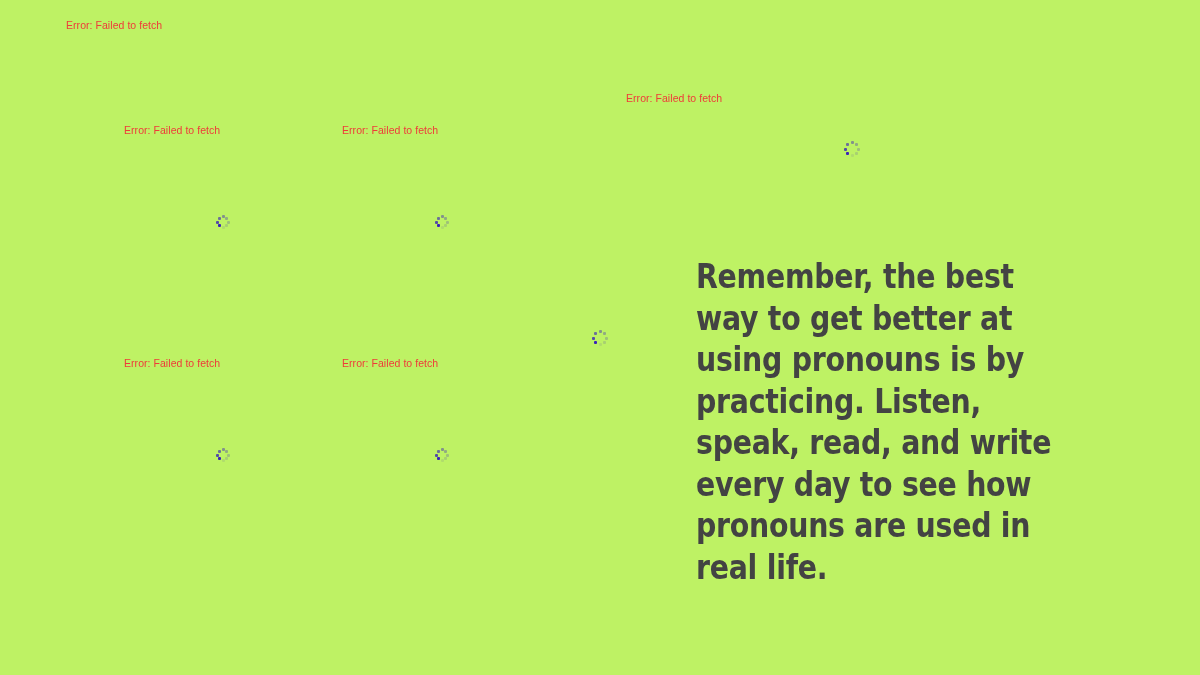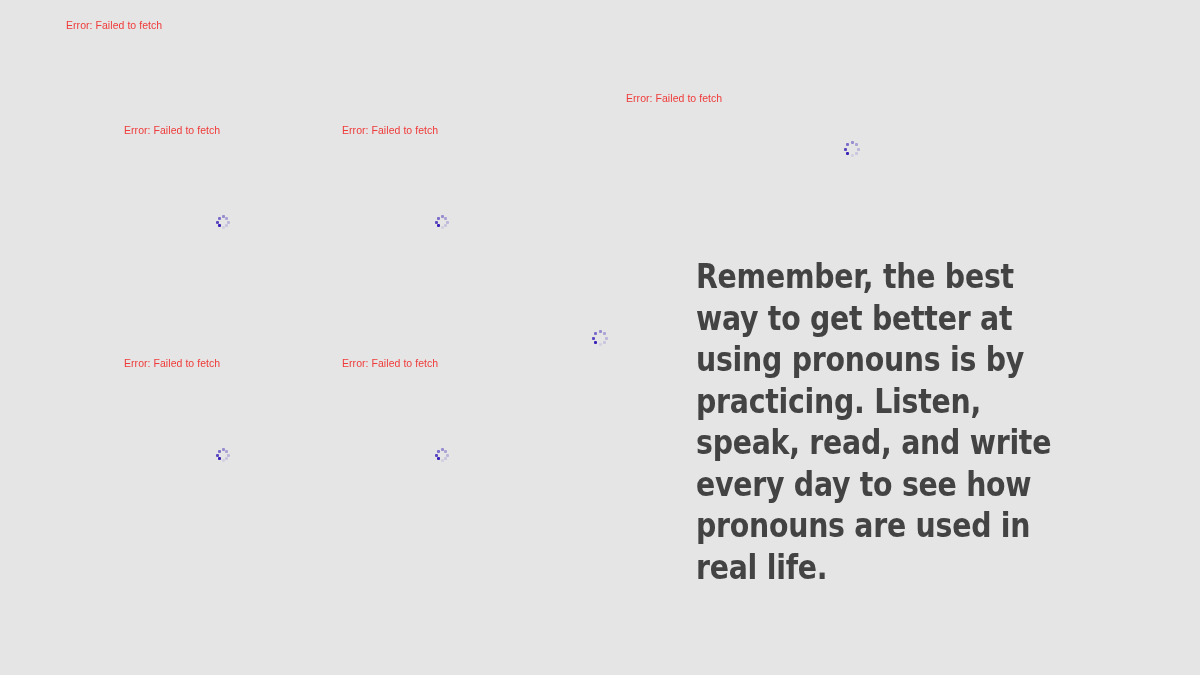--- a/index.html
+++ b/index.html
@@ -13,21 +13,21 @@
     height: 675px;
     position: relative;
     overflow: hidden;
     font-family: "Liberation Sans", sans-serif;
     -webkit-font-smoothing: antialiased;
   }
 
   #page-root {
     position: absolute;
     inset: 0;
-    background: #e5e5e5;
+    background: #bef264;
   }
 
   
   .error-msg {
     position: absolute;
     color: #ef3b39;
     font-family: "Liberation Sans", sans-serif;
     font-size: 10.5px;
     font-weight: 400;
     line-height: 13px;

